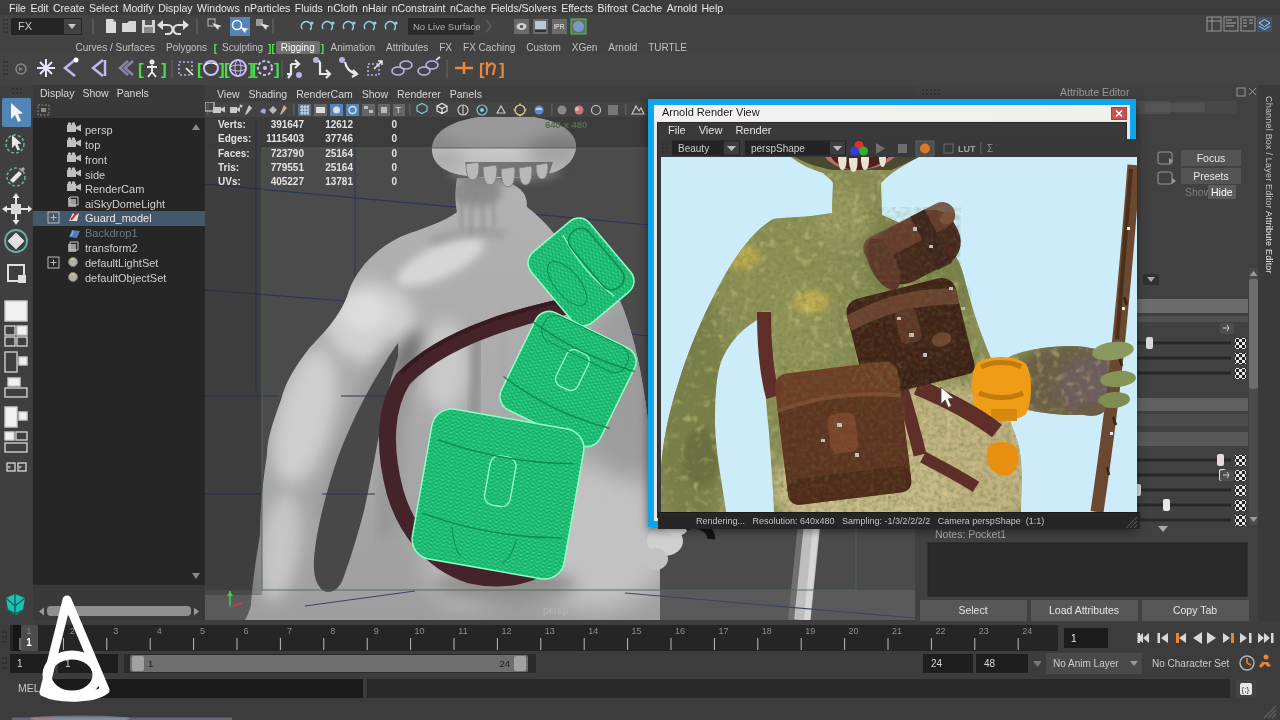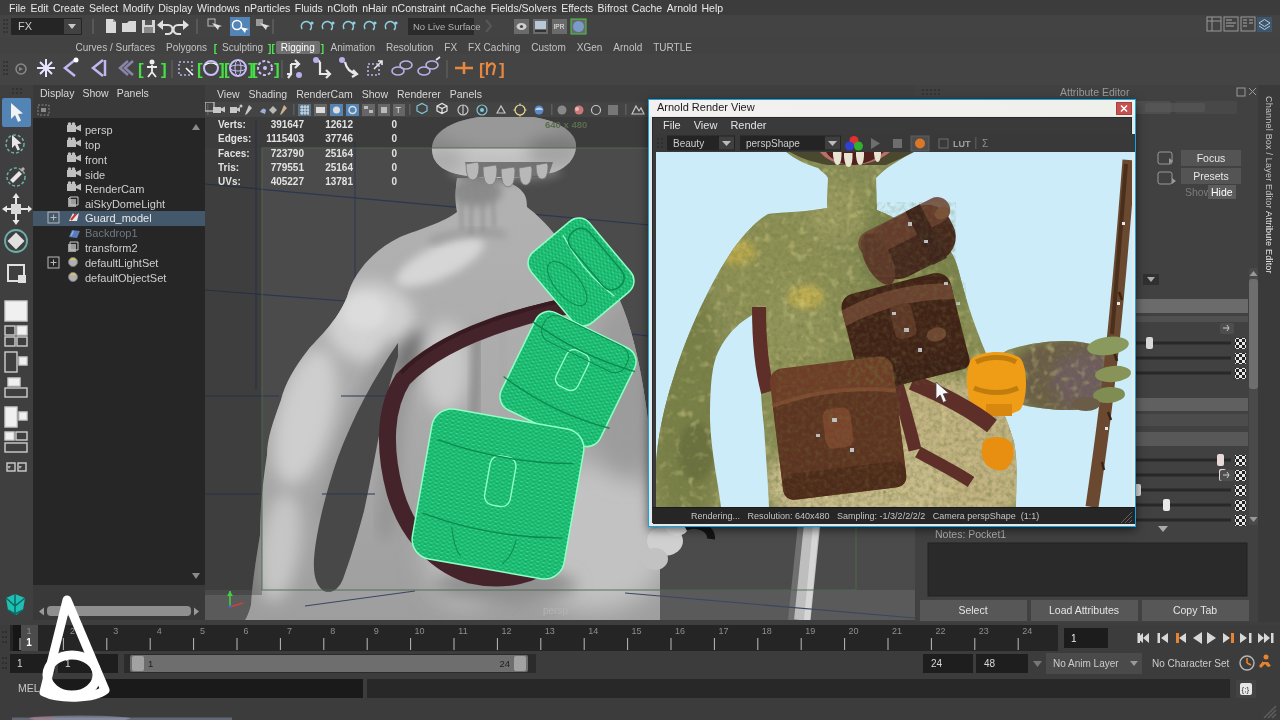--- a/index.html
+++ b/index.html
@@ -47,21 +47,21 @@
   .vtext { position:absolute; writing-mode:vertical-rl; font-size:9px; color:#c4c4c4; white-space:nowrap; letter-spacing:0.2px;}
 
   
   #timeline { left:0; top:625px; width:1280px; height:26px; background:#3c3c3c; }
   #rangerow { left:0; top:651px; width:1280px; height:26px; background:#3c3c3c; }
   #cmdrow   { left:0; top:677px; width:1280px; height:23px; background:#3c3c3c; }
   #helprow  { left:0; top:700px; width:1280px; height:20px; background:#3c3c3c; }
 
   
   #arv { left:648px; top:99px; width:488px; height:428px; background:#e8e8e8;
-    box-shadow: 0 3px 9px rgba(0,0,0,0.55); border:1px solid #0ea5e9;}
+    box-shadow: 0 3px 9px rgba(0,0,0,0.55); border:6px solid #0ea5e9;}
   #arv-title { position:absolute; left:0; top:0; width:100%; height:16px;
      background:linear-gradient(90deg,#f4f0f1,#eef0ea); color:#1a1a1a; font-size:11px; }
   #arv-body { position:absolute; left:3px; top:17px; right:3px; bottom:3px; background:#3a3a3a;
      border:1px solid #2a2a2a; }
 </style>
 </head>
 <body>
 <div id="app">
   <div id="menubar" class="abs">
       <span>File</span>
@@ -167,21 +167,21 @@
   <div id="shelftabs" class="abs">
     <span style="width:26px;"></span>
     <span class="tab">Curves / Surfaces</span>
       <span class="tab">Polygons</span>
     <span class="gb">[</span>
       <span class="tab" style="padding:1px 4px;margin-top:20px;">Sculpting</span>
       <span class="gb">][</span>
     <span class="active">Rigging</span>
       <span class="gb">]</span>
     <span class="tab">Animation</span>
-      <span class="tab">Resolution</span>
+      <span class="tab">Attributes</span>
       <span class="tab">FX</span>
     <span class="tab">FX Caching</span>
       <span class="tab">Custom</span>
       <span class="tab">XGen</span>
     <span class="tab">Arnold</span>
       <span class="tab">TURTLE</span>
   </div>
   <div id="shelf" class="abs"><svg width="1280" height="31">
     <g fill="#2e2e2e">
           <circle cx="4" cy="8" r="1"></circle>

